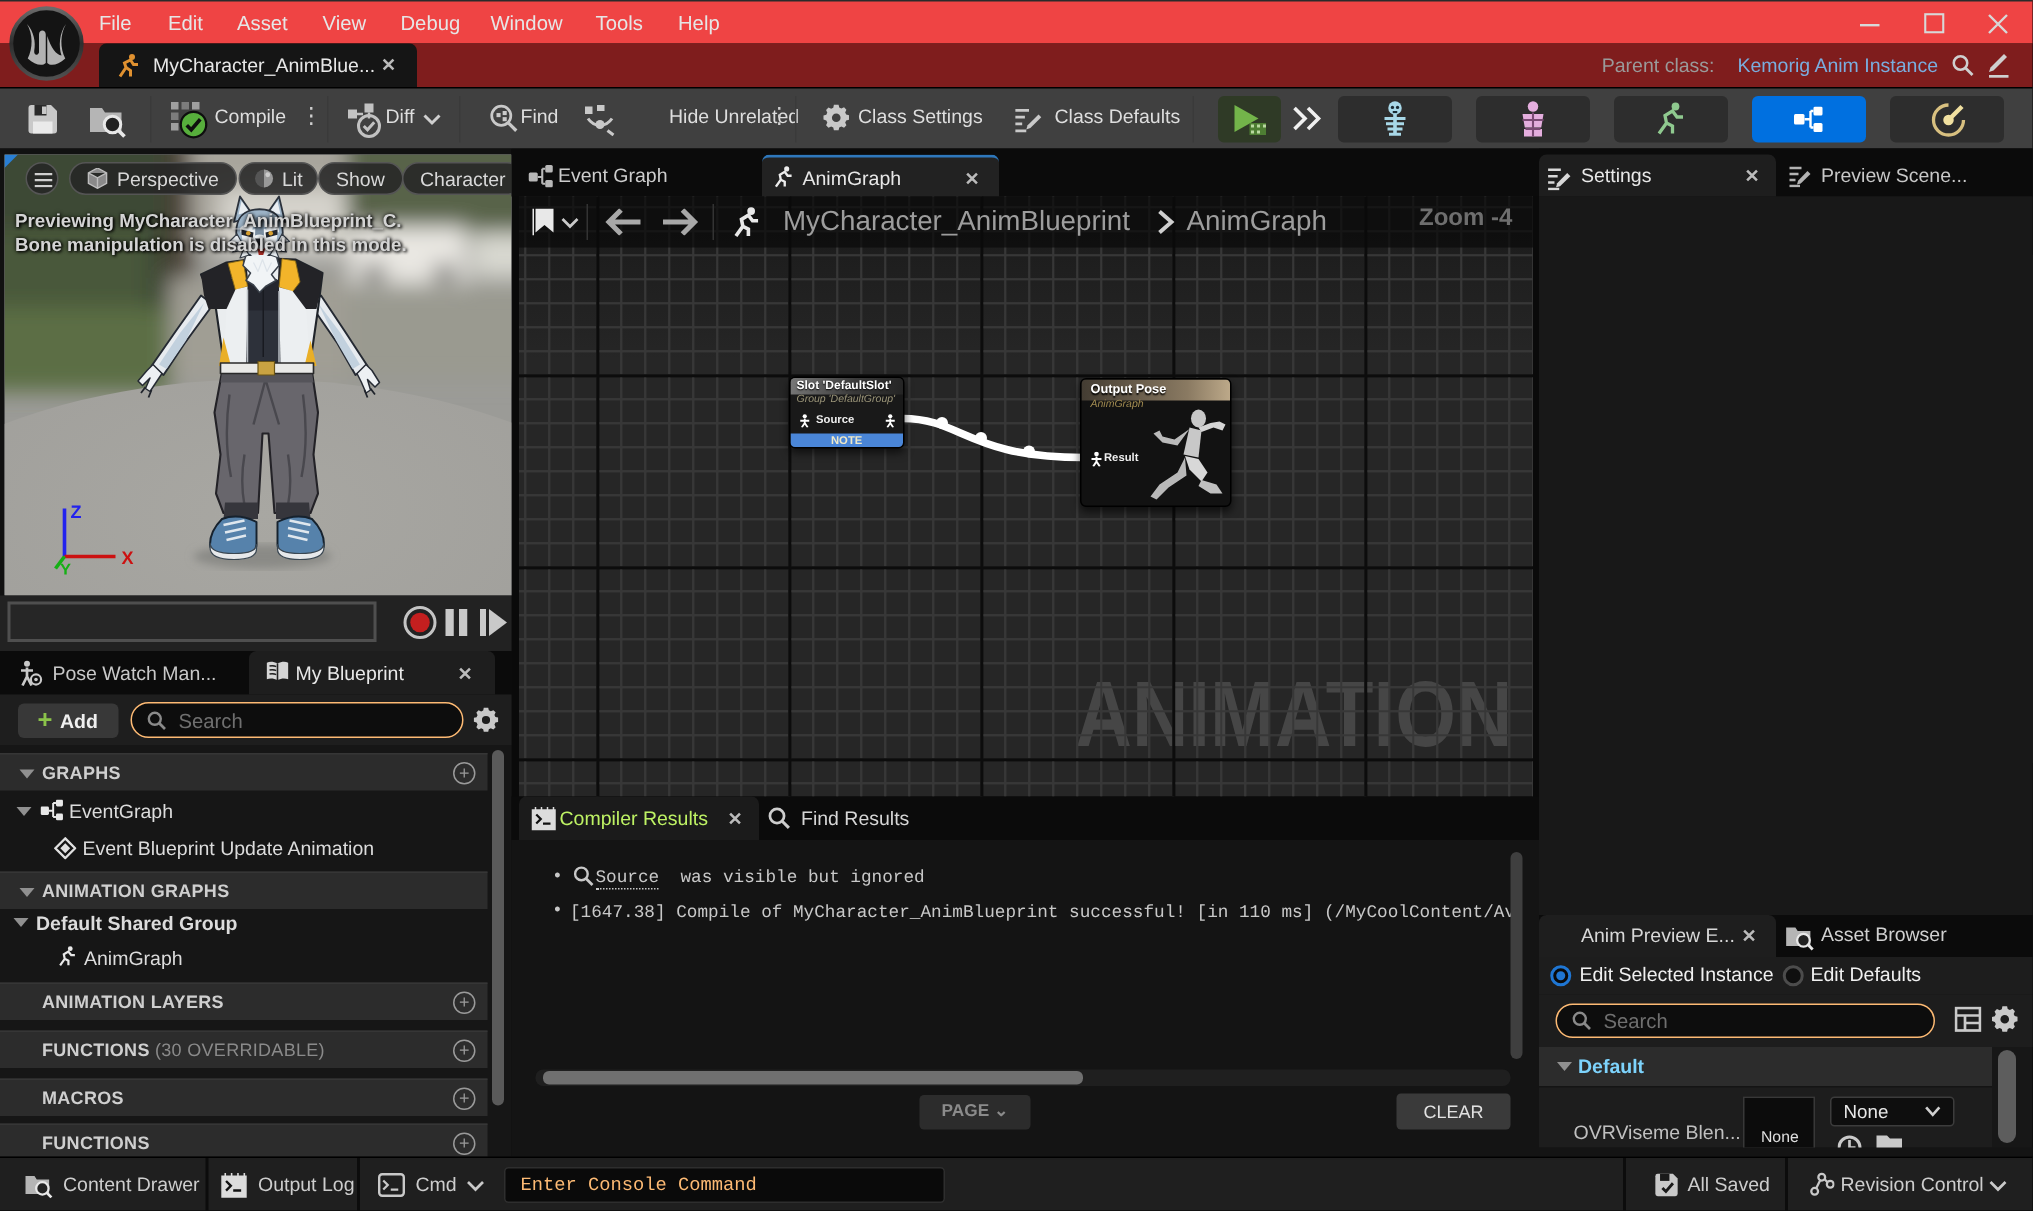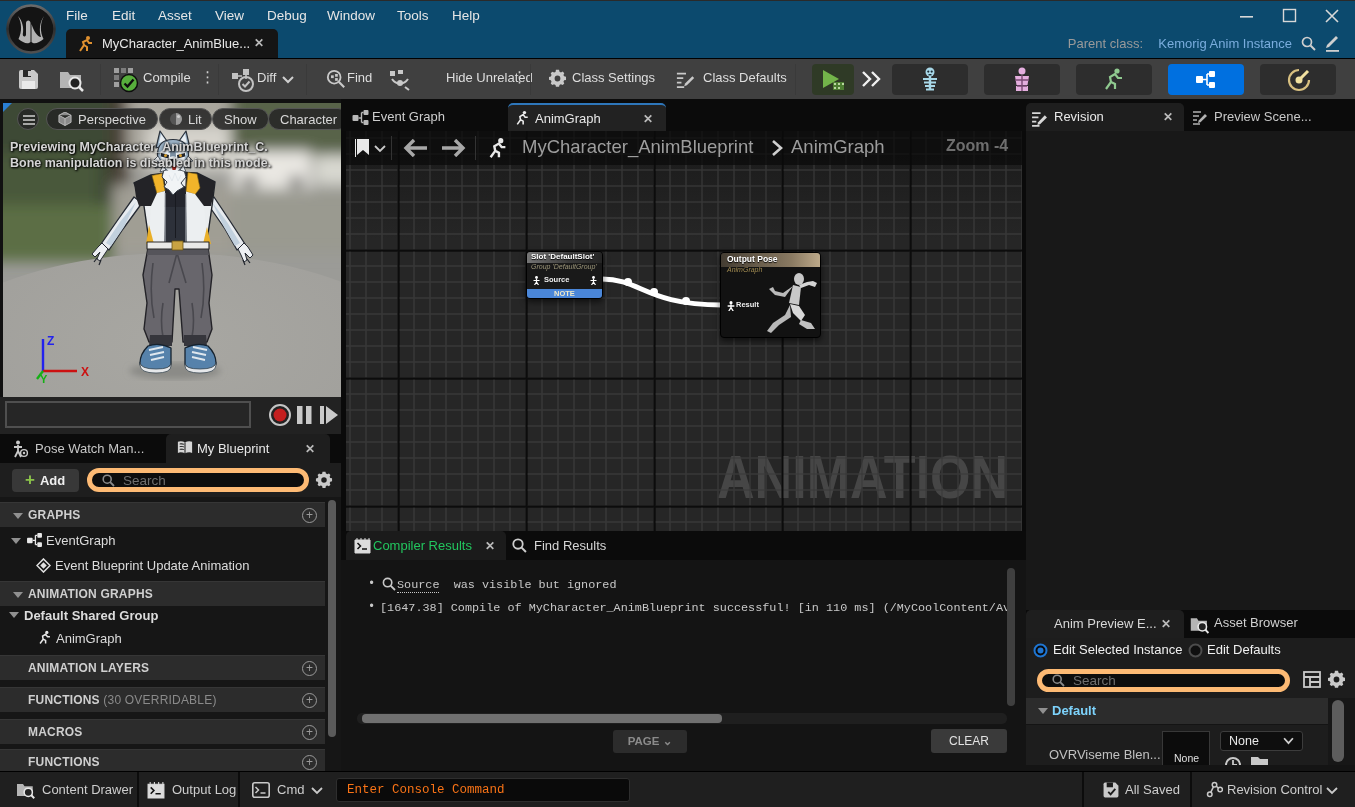--- a/index.html
+++ b/index.html
@@ -3,26 +3,26 @@
 <meta charset="utf-8">
 <style>
 * { margin:0; padding:0; box-sizing:border-box; }
 html,body { width:1355px; height:807px; background:#000; overflow:hidden; }
 body { font-family:"Liberation Sans", sans-serif; }
 #root { position:absolute; top:0; left:0; width:1355px; height:807px; background:#0a0a0a; }
 .abs { position:absolute; }
 .row { display:flex; align-items:center; }
 
 
-#titlebar { position:absolute; top:0; left:0; width:1355px; height:29px; background:#0c4a6e; border-top:1px solid #2a2a2a; }
+#titlebar { position:absolute; top:0; left:0; width:1355px; height:29px; background:#ef4444; border-top:1px solid #2a2a2a; }
 .menu { position:absolute; top:0; height:29px; line-height:29px; color:#e6e6e6; font-size:13.5px; }
 #winbtns { position:absolute; top:0; right:0; height:29px; color:#d8d8d8; }
 
 
-#assetrow { position:absolute; top:29px; left:0; width:1355px; height:29px; background:#0c4a6e; }
+#assetrow { position:absolute; top:29px; left:0; width:1355px; height:29px; background:#7f1d1d; }
 #assettab { position:absolute; left:66px; top:0; width:212px; height:29px; background:#151515; border-radius:5px 5px 0 0; }
 
 
 #toolbar { position:absolute; top:58px; left:0; width:1355px; height:41px; background:#404040; border-top:1px solid #000; }
 .tsep { position:absolute; top:5px; width:1px; height:31px; background:#3a3a3a; }
 .tbtxt { color:#dedede; font-size:13px; }
 
 
 .tabrow { background:#0b0b0b; }
 .tab-active { background:#1e1e1e; border-radius:5px 5px 0 0; }
@@ -31,21 +31,21 @@
 .closex { color:#bbbbbb; font-size:12px; font-weight:bold; }
 
 
 .cathdr { position:absolute; left:0; width:325px; height:25px; background:#2c2c2c; border-top:1px solid #363636; }
 .cattxt { position:absolute; top:5px; font-size:12px; font-weight:bold; color:#cfcfcf; letter-spacing:0.2px; }
 .plus { position:absolute; top:5px; left:302px; width:15px; height:15px; border:1.3px solid #9a9a9a; border-radius:50%; color:#9a9a9a; font-size:12px; line-height:13px; text-align:center; }
 .tri-d { width:0; height:0; border-left:5px solid transparent; border-right:5px solid transparent; border-top:6px solid #909090; }
 .treetxt { font-size:13px; color:#dcdcdc; }
 
 
-.searchpill { background:#0d0d0d; border:5px solid #fdba74; border-radius:12px; color:#6f6f6f; font-size:13.5px; }
+.searchpill { background:#0d0d0d; border:1px solid #fdba74; border-radius:12px; color:#6f6f6f; font-size:13.5px; }
 
 
 #graph { position:absolute; left:346px; top:131px; width:676px; height:400px;
   background-color:#262626;
   background-image:
     linear-gradient(to bottom, rgba(10,10,10,0.45) 0, rgba(10,10,10,0.0) 110px),
     linear-gradient(to right, #0c0c0c 2px, transparent 2px),
     linear-gradient(to bottom, #0c0c0c 2px, transparent 2px),
     linear-gradient(to right, #373737 1.4px, transparent 1.4px),
     linear-gradient(to bottom, #373737 1.4px, transparent 1.4px);
@@ -647,21 +647,21 @@
     </g>
   </svg>
 </div>
 
 <div class="abs tabrow" style="left:341px; top:531px; width:685px; height:29px;"></div>
 <div class="abs tab-active" style="left:346px; top:531px; width:160px; height:29px; background:#1b1b1b;">
   <svg class="abs" style="left:8px; top:6px;" width="17" height="17" viewBox="0 0 17 17">
     <path d="M1 3 h15 v13 h-15 Z M3 1 v3 M7 1 v3 M11 1 v3 M15 1 v3" fill="#dcdcdc" stroke="#dcdcdc"></path>
     <path d="M3.5 6 L6.5 9 L3.5 12 M8 12 h5" stroke="#111" stroke-width="1.5" fill="none"></path>
   </svg>
-  <span class="abs" style="left:27px; top:7px; color:#22c55e; font-size:13px;">Compiler Results</span>
+  <span class="abs" style="left:27px; top:7px; color:#bef264; font-size:13px;">Compiler Results</span>
   <span class="abs closex" style="left:139px; top:8px;">✕</span>
 </div>
 <svg class="abs" style="left:512px; top:538px;" width="15" height="15" viewBox="0 0 14 14">
       <circle cx="5.6" cy="5.6" r="4.4" fill="none" stroke="#cdcdcd" stroke-width="1.7"></circle>
       <path d="M9 9 L13 13" stroke="#cdcdcd" stroke-width="1.9"></path>
     </svg>
 <span class="abs" style="left:534px; top:538px; color:#d6d6d6; font-size:13px;">Find Results</span>
 
 <div class="abs" style="left:341px; top:560px; width:685px; height:211px; background:#141414; overflow:hidden; white-space:nowrap;">
   <span class="abs mono" style="left:27px; top:17px; color:#c8c8c8; font-size:12px;">•</span>
@@ -686,21 +686,21 @@
   <div class="abs" style="left:666px; top:8px; width:8px; height:138px; background:#3f3f3f; border-radius:4px;"></div>
 </div>
 
 <div class="abs" style="left:1026px; top:99px; width:329px; height:672px; background:#171717;"></div>
 <div class="abs tabrow" style="left:1026px; top:99px; width:329px; height:32px;"></div>
 <div class="abs tab-active" style="left:1026px; top:103px; width:158px; height:28px;">
   <svg class="abs" style="left:5px; top:7px;" width="17" height="17" viewBox="0 0 16 16">
     <path d="M1 3 h8 M1 7 h6 M1 11 h4 M1 15 h7" stroke="#d8d8d8" stroke-width="1.6"></path>
     <path d="M6 14 L8.5 13.3 L15 7 L13 5 L6.7 11.5 Z" fill="#d8d8d8"></path>
   </svg>
-  <span class="abs" style="left:28px; top:6px; color:#e8e8e8; font-size:13px;">Revision</span>
+  <span class="abs" style="left:28px; top:6px; color:#e8e8e8; font-size:13px;">Settings</span>
   <span class="abs closex" style="left:137px; top:7px;">✕</span>
 </div>
 <svg class="abs" style="left:1192px; top:109px;" width="16" height="16" viewBox="0 0 16 16">
   <path d="M1 3 h8 M1 7 h6 M1 11 h4 M1 15 h7" stroke="#b2b2b2" stroke-width="1.6"></path>
   <path d="M6 14 L8.5 13.3 L15 7 L13 5 L6.7 11.5 Z" fill="#b2b2b2"></path>
 </svg>
 <span class="abs" style="left:1214px; top:109px; color:#c8c8c8; font-size:13px;">Preview Scene...</span>
 
 <div class="abs" style="left:1026px; top:131px; width:329px; height:479px; background:#181818;"></div>
 
@@ -789,21 +789,21 @@
   <div class="ssep" style="left:238px;"></div>
   <svg class="abs" style="left:252px; top:10px;" width="18" height="16" viewBox="0 0 18 16">
     <rect x="0.8" y="0.8" width="16.4" height="14.4" rx="2" fill="none" stroke="#c9c9c9" stroke-width="1.6"></rect>
     <path d="M3.5 5 L6.5 8 L3.5 11 M8.5 11 h5" stroke="#c9c9c9" stroke-width="1.5" fill="none"></path>
   </svg>
   <span class="abs sbtxt" style="left:277px; top:10px;">Cmd</span>
   <svg class="abs" style="left:311px; top:15px;" width="12" height="8" viewBox="0 0 12 8">
         <path d="M1 1 L6 6 L11 1" stroke="#c9c9c9" stroke-width="1.8" fill="none"></path>
       </svg>
   <div class="abs" style="left:336px; top:6px; width:294px; height:24px; background:#0a0a0a; border:1px solid #2e2e2e; border-radius:3px;">
-    <span class="mono" style="color:#f97316; font-size:12.5px; line-height:22px; margin-left:10px;">Enter Console Command</span>
+    <span class="mono" style="color:#fdba74; font-size:12.5px; line-height:22px; margin-left:10px;">Enter Console Command</span>
   </div>
   <div class="ssep" style="left:1082px;"></div>
   <svg class="abs" style="left:1102px; top:9px;" width="18" height="18" viewBox="0 0 23 23">
     <path d="M2 4 a2 2 0 0 1 2-2 H17 L21 6 V19 a2 2 0 0 1 -2 2 H4 a2 2 0 0 1 -2-2 Z" fill="#c9c9c9"></path>
     <rect x="6" y="2" width="8" height="6" fill="#1a1a1a"></rect>
     <path d="M8 14 L11 17 L17 10" stroke="#1a1a1a" stroke-width="2.4" fill="none"></path>
   </svg>
   <span class="abs sbtxt" style="left:1125px; top:10px;">All Saved</span>
   <div class="ssep" style="left:1190px;"></div>
   <svg class="abs" style="left:1206px; top:9px;" width="17" height="17" viewBox="0 0 18 18">

